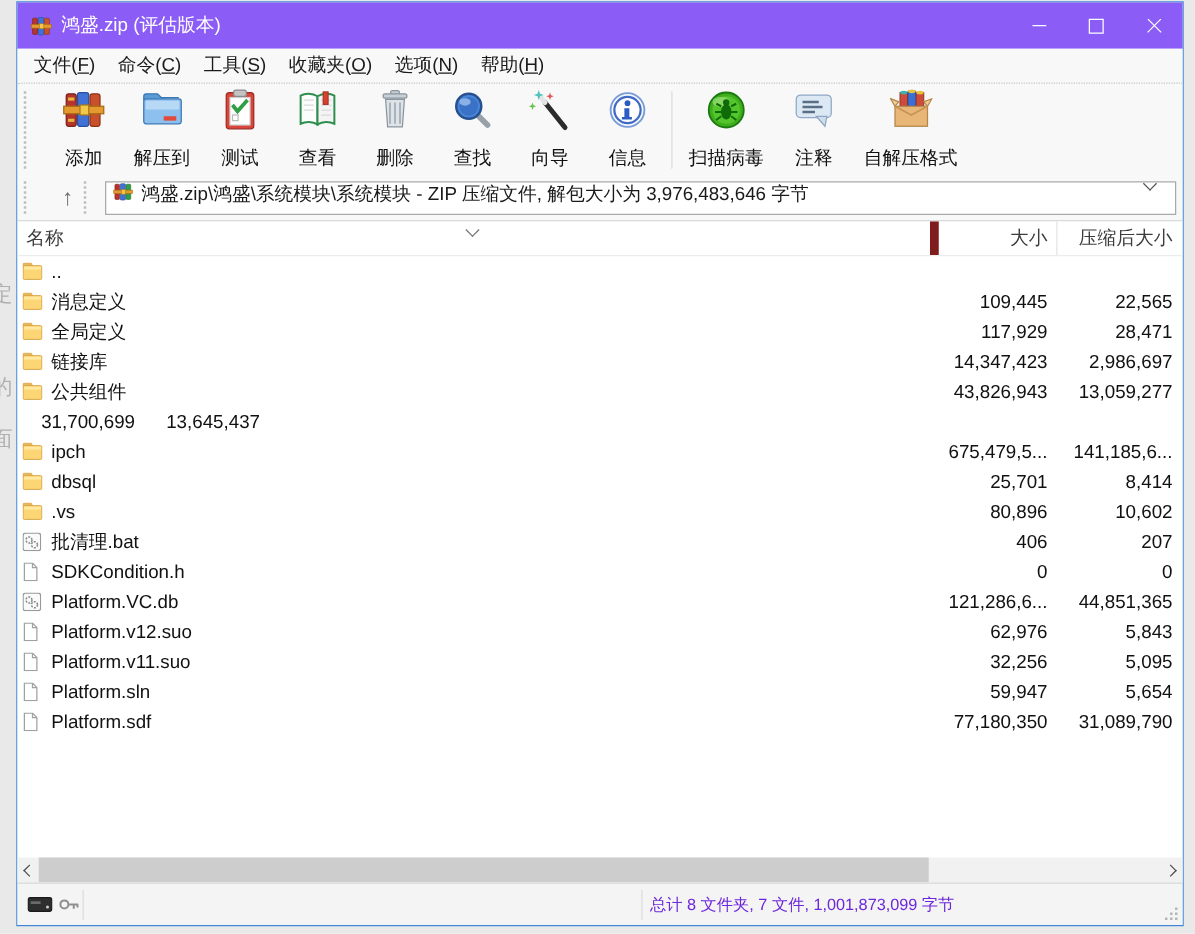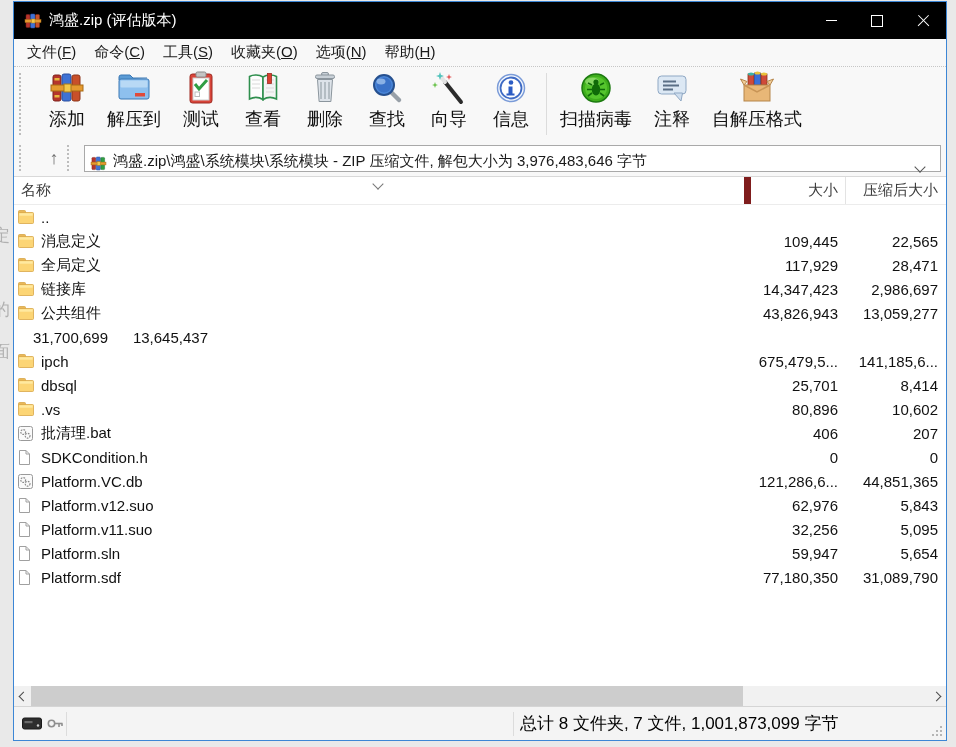--- a/index.html
+++ b/index.html
@@ -10,47 +10,47 @@
     -webkit-font-smoothing:antialiased;
   }
   .bg-ghost{position:absolute;color:#b0b0b0;font-size:17px;left:-7px;}
   
   .win{
     position:absolute;left:13px;top:1px;width:934px;height:740px;
     background:#fff;border:1px solid #3c86d5;box-sizing:border-box;
     display:flex;flex-direction:column;
   }
   
-  .titlebar{height:37px;background:#000000;display:flex;align-items:center;flex:none;color:#fff;}
+  .titlebar{height:37px;background:#8b5cf6;display:flex;align-items:center;flex:none;color:#fff;}
   .titlebar .appicon{margin-left:10px;flex:none;display:flex;}
   .titlebar .ttl{margin-left:7px;font-size:15px;flex:1;white-space:nowrap;overflow:hidden;}
   .cbtn{width:46px;height:37px;flex:none;display:flex;align-items:center;justify-content:center;position:relative;}
   .glyph-min{width:11px;height:1px;background:#fff;}
   .glyph-max{width:10px;height:10px;border:1px solid #fff;}
   .glyph-close{position:relative;width:13px;height:13px;}
   .glyph-close::before,.glyph-close::after{content:"";position:absolute;left:-1px;top:6px;width:15px;height:1.4px;background:#fff;}
   .glyph-close::before{transform:rotate(45deg);}
   .glyph-close::after{transform:rotate(-45deg);}
   
   .menubar{height:27px;background:#f8f8f8;display:flex;align-items:center;padding-left:4px;flex:none;font-size:15px;color:#1a1a1a;}
   .menuitem{padding:4px 9px;white-space:nowrap;}
   .menuitem .mn{text-decoration:underline;}
   
   .toolbar{height:75px;background:#f8f8f8;border-top:1px dotted #c6c6c6;display:flex;align-items:flex-start;padding-left:22px;flex:none;position:relative;box-sizing:border-box;}
   .toolbar .gripv{position:absolute;left:5px;top:6px;height:62px;border-left:2px dotted #bdbdbd;}
   .tbtn{display:flex;flex-direction:column;align-items:center;padding:4px 9px 2px 9px;min-width:44px;}
   .tbtn .ticon{width:34px;height:34px;flex:none;display:flex;align-items:center;justify-content:center;}
-  .tbtn .tlabel{font-size:18px;color:#111;margin-top:2px;white-space:nowrap;}
+  .tbtn .tlabel{font-size:15px;color:#111;margin-top:12px;white-space:nowrap;}
   .tsep{width:1px;height:62px;background:#dcdcdc;margin:6px 4px 0 4px;flex:none;}
   
   .addrbar{height:35px;background:#f8f8f8;display:flex;align-items:center;padding:0 5px 0 22px;flex:none;position:relative;box-sizing:border-box;}
   .addrbar .gripv{position:absolute;left:5px;top:4px;height:26px;border-left:2px dotted #bdbdbd;}
   .addrbar .gripv2{position:absolute;left:53px;top:4px;height:26px;border-left:2px dotted #bdbdbd;}
   .upbtn{width:36px;height:27px;display:flex;align-items:center;justify-content:center;color:#6e6e6e;font-size:18px;margin-right:12px;flex:none;}
-  .combo{flex:1;height:27px;background:#fff;border:1px solid #a9a9a9;display:flex;align-items:flex-end;padding:0 16px 0 5px;box-sizing:border-box;}
+  .combo{flex:1;height:27px;background:#fff;border:1px solid #a9a9a9;display:flex;align-items:flex-start;padding:0 16px 0 5px;box-sizing:border-box;}
   .combo .ctext{flex:1;font-size:15px;color:#1a1a1a;margin-left:6px;white-space:nowrap;overflow:hidden;}
   .chev-down{width:7px;height:7px;border-left:1.4px solid #555;border-bottom:1.4px solid #555;transform:rotate(-45deg);flex:none;margin-top:-3px;}
   
   .list{flex:1;display:flex;flex-direction:column;background:#fff;border-top:1px solid #d9d9d9;overflow:hidden;}
   .lheader{height:27px;display:flex;align-items:center;font-size:15px;color:#3c3c3c;border-bottom:1px solid #ececec;flex:none;position:relative;}
   .hc{box-sizing:border-box;height:100%;display:flex;align-items:center;}
   .hc-name{width:730px;padding-left:7px;}
   .hc-size{width:101px;justify-content:flex-end;padding-right:7px;border-left:7px solid #7f1d1d;}
   .hc-packed{width:101px;justify-content:flex-end;padding-right:8px;border-left:1px solid #e3e3e3;}
   .sortchev{position:absolute;left:360px;top:3px;width:7px;height:7px;border-left:1.4px solid #777;border-bottom:1.4px solid #777;transform:rotate(-45deg);}
@@ -66,21 +66,21 @@
   .harrow.left{left:0;}
   .harrow.right{right:0;}
   .chev-left{width:6px;height:6px;border-left:1.5px solid #4a4a4a;border-bottom:1.5px solid #4a4a4a;transform:rotate(45deg);margin-left:2px;}
   .chev-right{width:6px;height:6px;border-left:1.5px solid #4a4a4a;border-bottom:1.5px solid #4a4a4a;transform:rotate(225deg);margin-right:2px;}
   .hthumb{position:absolute;left:17px;top:0;width:712px;height:20px;background:#cdcdcd;}
   
   .statusbar{height:34px;background:#f4f4f4;border-top:1px solid #d5d5d5;flex:none;display:flex;align-items:center;position:relative;box-sizing:border-box;}
   .sb-icons{display:flex;align-items:center;padding-left:8px;width:44px;flex:none;}
   .sb-sep{width:1px;height:24px;background:#dcdcdc;flex:none;}
   .sb-mid{width:446px;flex:none;height:100%;}
-  .sb-text{font-size:17px;color:#000000;padding-left:6px;white-space:nowrap;}
+  .sb-text{font-size:13px;color:#6d28d9;padding-left:6px;white-space:nowrap;}
   .grip{position:absolute;right:4px;bottom:4px;width:10px;height:10px;}
   .grip::before{content:"";position:absolute;width:2px;height:2px;background:#b5b5b5;
     box-shadow:8px 0 #b5b5b5, 8px -4px #b5b5b5, 8px -8px #b5b5b5, 4px 0 #b5b5b5, 4px -4px #b5b5b5, 0 0 #b5b5b5;
     left:0;bottom:0;}
 </style>
 </head>
 <body>
 
 <span class="bg-ghost" style="top:224px">定</span>
 <span class="bg-ghost" style="top:298px">的</span>

